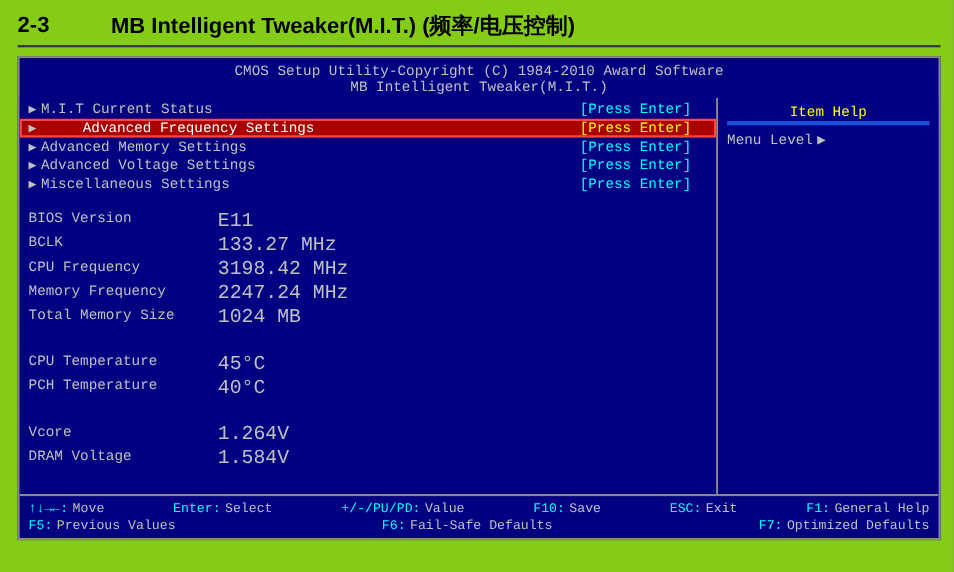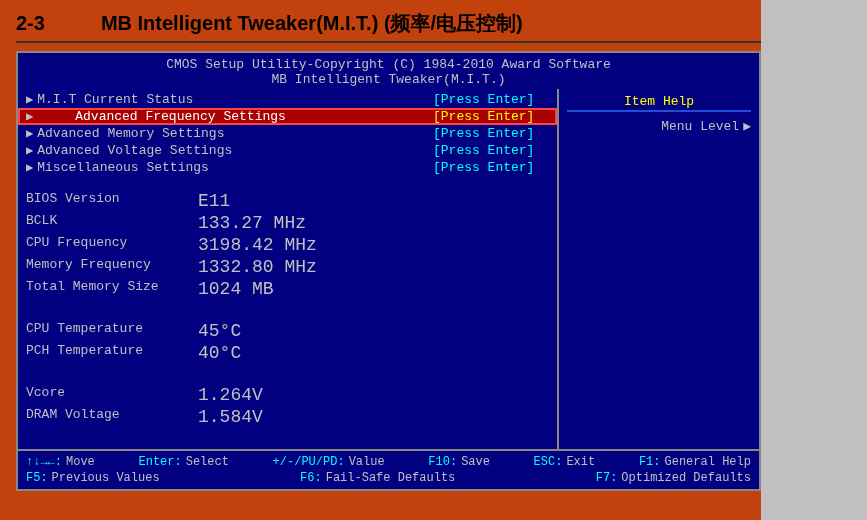--- a/index.html
+++ b/index.html
@@ -4,24 +4,24 @@
   <style>
     * { margin: 0; padding: 0; box-sizing: border-box; }
     body {
       width: 867px;
       height: 520px;
       background: #c0c0c0;
       font-family: Arial, sans-serif;
       overflow: hidden;
     }
     .page-wrapper {
-      width: 761px;
+      width: 867px;
       height: 520px;
-      background: #c2410c;
-      padding: 10px 0 8px 16px;
+      background: #84cc16;
+      padding: 10px 12px 8px 16px;
     }
     .title-bar {
       display: flex;
       align-items: center;
       gap: 16px;
       margin-bottom: 8px;
       border-bottom: 2px solid #333;
       padding-bottom: 4px;
     }
     .title-number {
@@ -124,28 +124,27 @@
       font-size: 13px;
       padding: 4px 8px;
     }
     .sidebar-title {
       color: #ffff00;
       font-size: 13px;
       background: #000080;
       text-align: center;
       padding: 1px 4px;
       margin-bottom: 6px;
-      border-bottom: 2px solid #1d4ed8;
+      border-bottom: 4px solid #1d4ed8;
     }
     .sidebar-menu-level {
       display: flex;
       align-items: center;
       color: #c0c0c0;
       font-size: 13px;
-      justify-content: flex-end;
     }
     .sidebar-arrow {
       margin-left: 4px;
       color: #c0c0c0;
     }
     .bios-footer {
       background: #000080;
       border-top: 2px solid #888;
       color: #c0c0c0;
       font-family: 'Courier New', monospace;
@@ -227,21 +226,21 @@
             <div class="info-row">
       <span class="info-label">BCLK</span>
       <span class="info-value">133.27 MHz</span>
     </div>
             <div class="info-row">
       <span class="info-label">CPU Frequency</span>
       <span class="info-value">3198.42 MHz</span>
     </div>
             <div class="info-row">
       <span class="info-label">Memory Frequency</span>
-      <span class="info-value">1332.80 MHz</span>
+      <span class="info-value">2247.24 MHz</span>
     </div>
             <div class="info-row">
       <span class="info-label">Total Memory Size</span>
       <span class="info-value">1024 MB</span>
     </div>
           </div>
 
         <div class="info-spacer"></div>
 
         <div class="info-section" id="info-section-2">

